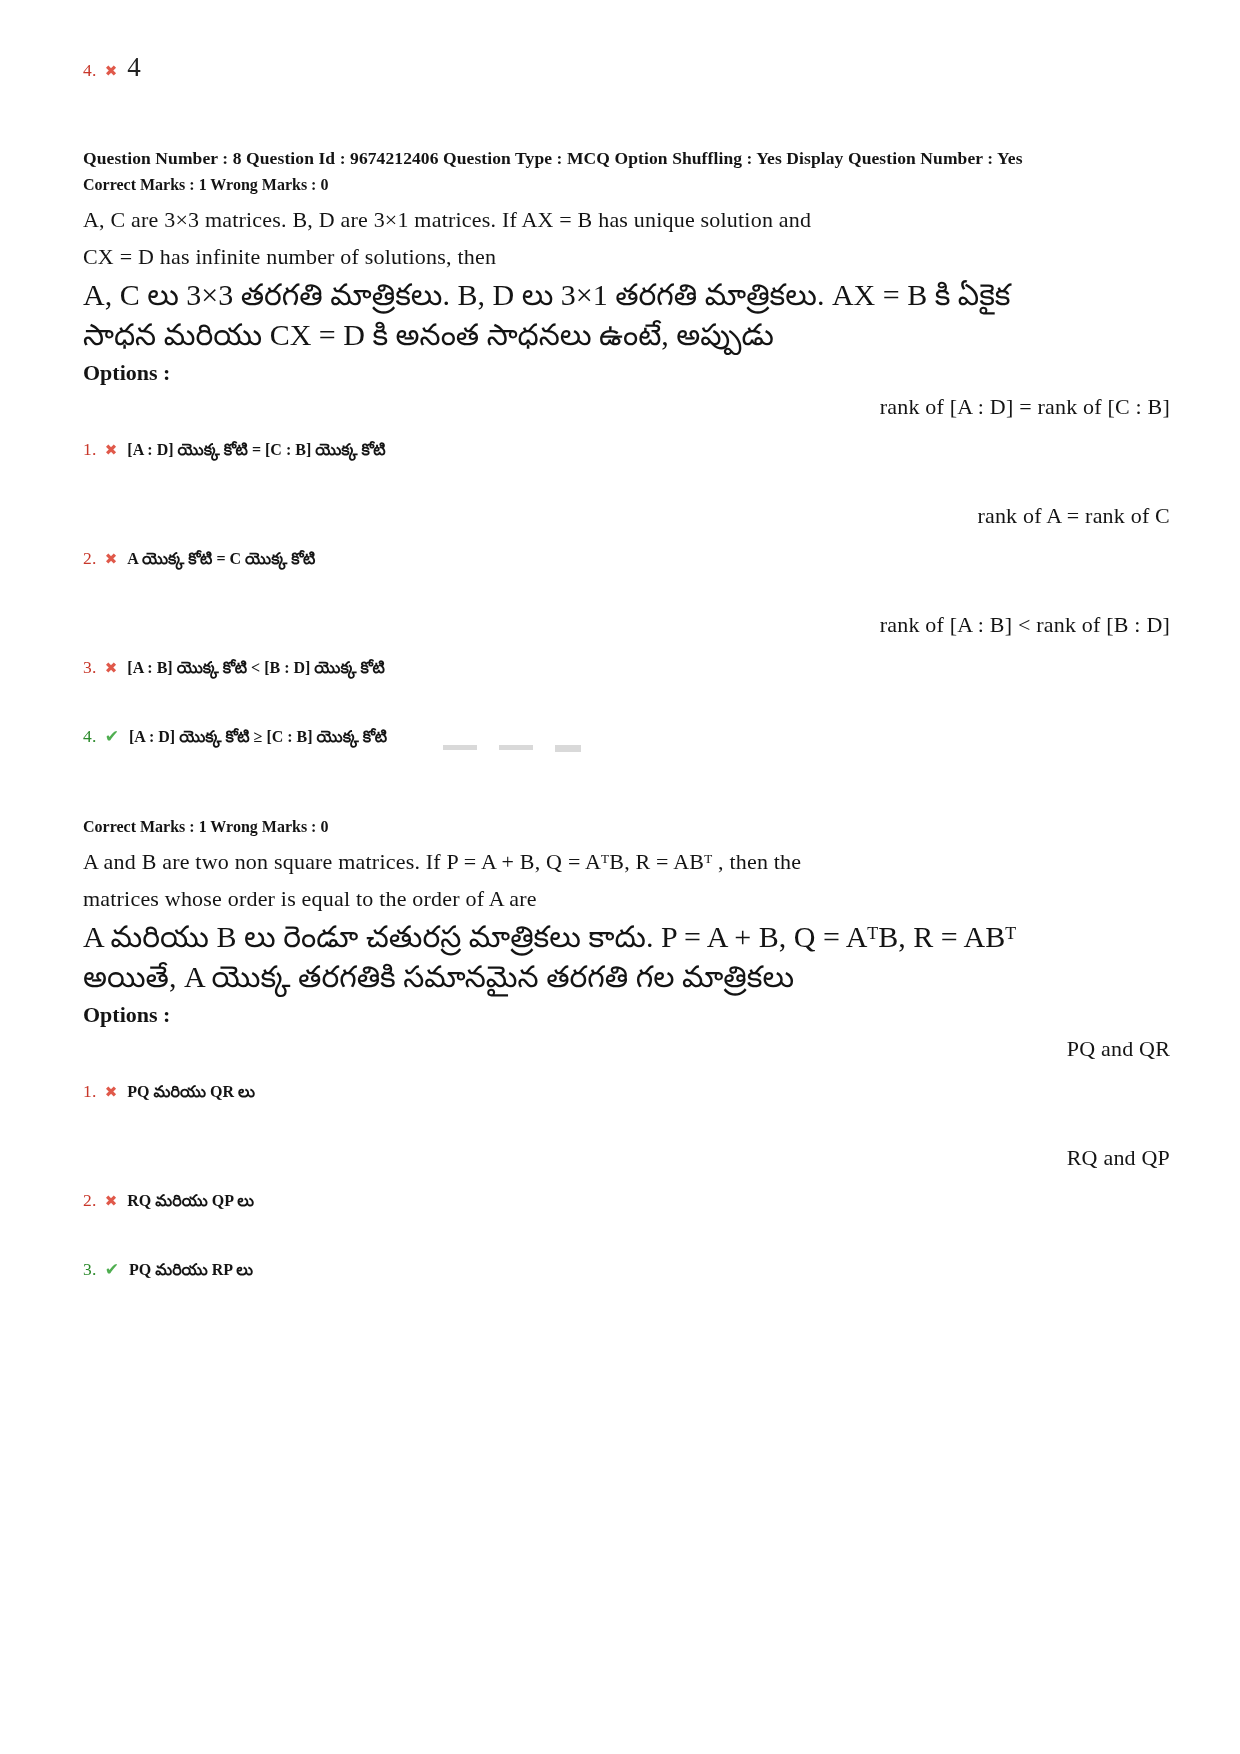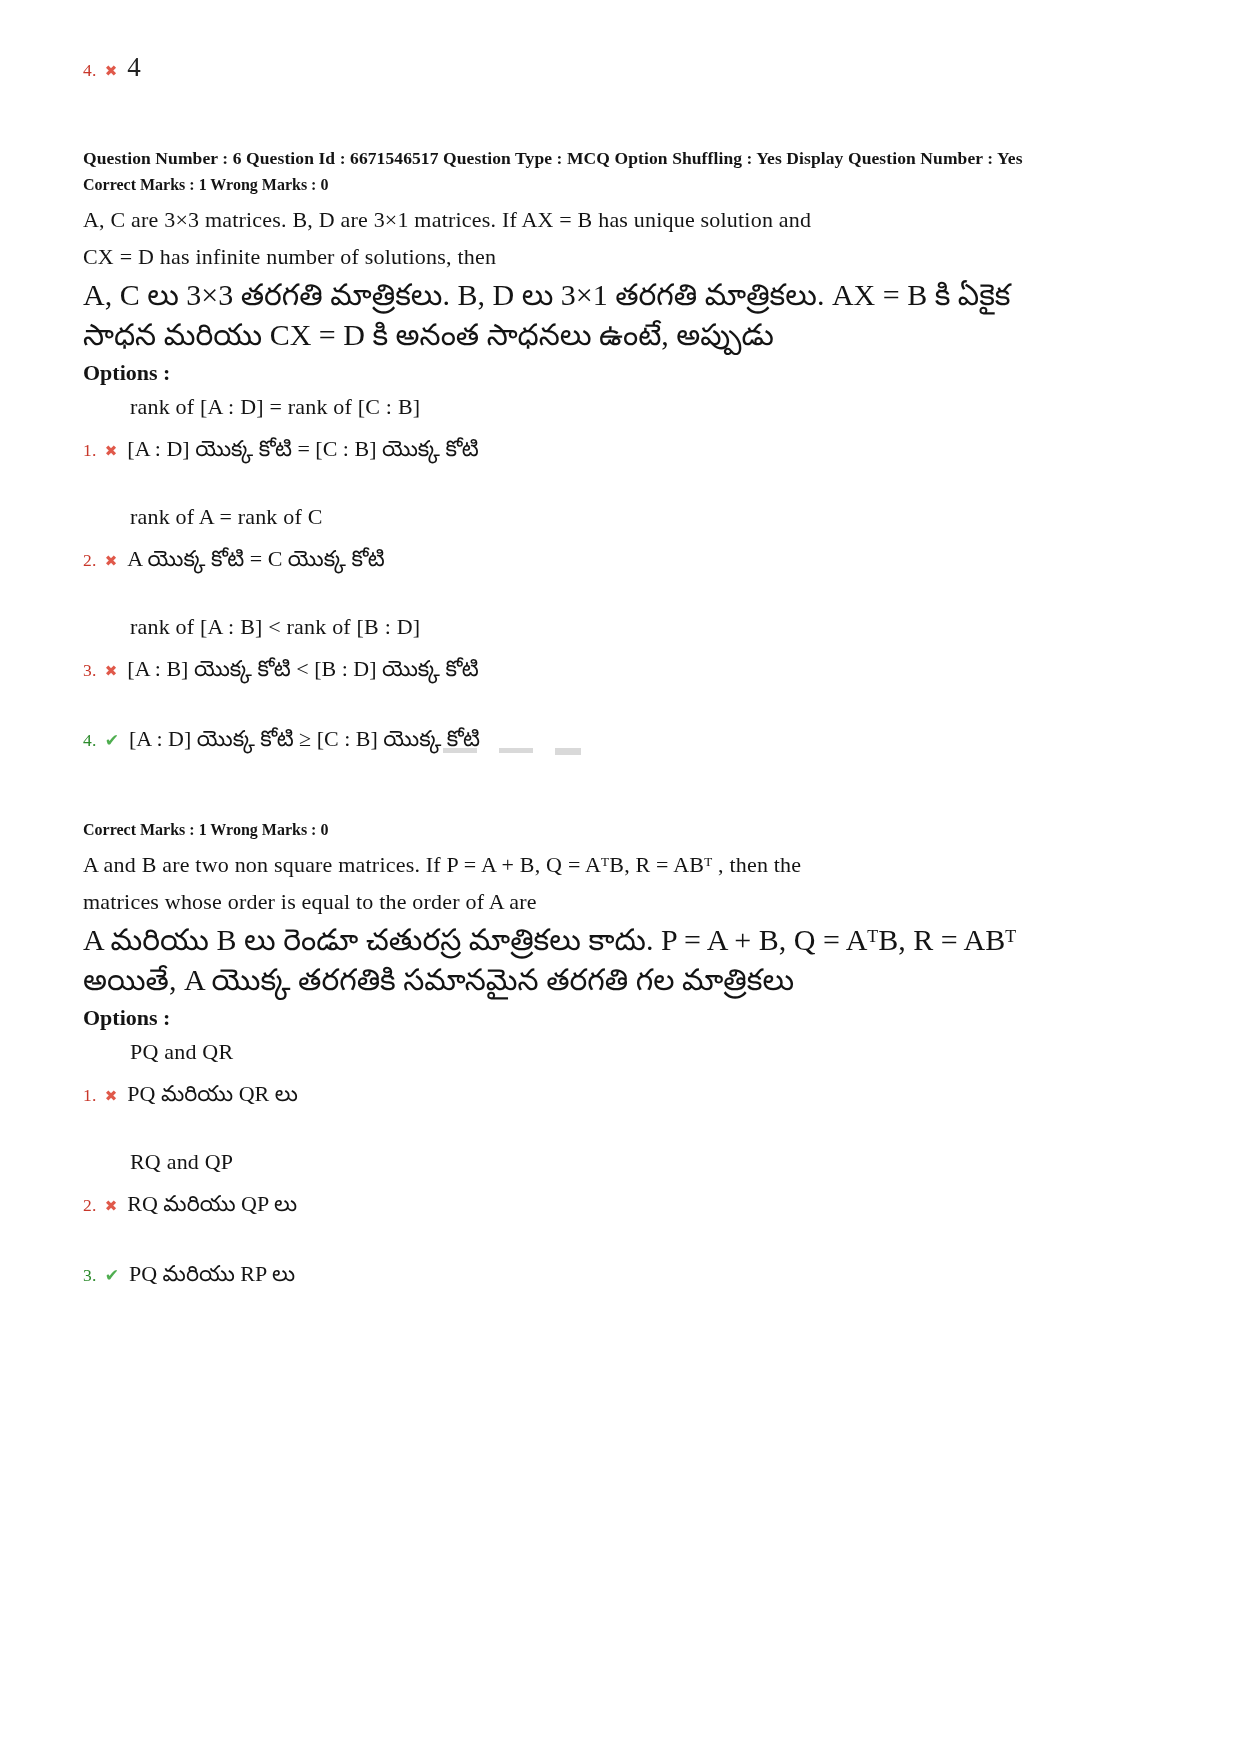--- a/index.html
+++ b/index.html
@@ -27,41 +27,41 @@
   .q-header{
     font-weight:bold;font-size:17.5px;line-height:23px;
     width:965px;letter-spacing:.1px;margin-bottom:3px;
   }
   .q-marks{font-weight:bold;font-size:16px;line-height:24px;margin-bottom:4px;}
   .body-en{font-size:22px;line-height:37px;letter-spacing:.2px;}
   .body-te{font-size:30px;line-height:40px;}
   .options-label{font-weight:bold;font-size:22px;line-height:28px;margin-top:4px;}
 
   .option{margin:0 0 24px 0;}
-  .option .en{margin-left:47px;font-size:22px;line-height:40px;letter-spacing:.2px;}
+  .option .en{margin-left:47px;font-size:22px;line-height:40px;letter-spacing:.2px;text-align:right;}
   .option .te-row{display:flex;align-items:baseline;line-height:44px;}
-  .option .te{font-size:22px;color:#141414;}
+  .option .te{font-size:16px;color:#141414;font-weight:bold;}
   .q6-gap{height:38px;}
   .artifact{position:relative;height:8px;margin-top:-14px;margin-left:360px;width:200px;}
   .artifact .d{display:inline-block;height:5px;background:#d9d9d9;margin-right:22px;vertical-align:top;}
   .d1{width:34px;} .d2{width:34px;} .d3{width:26px;height:7px !important;}
 </style>
 </head>
 <body>
 
 <div class="page">
 
   <div class="frag-row">
     <span class="opt-num wrong">4.</span>
     <span class="mark wrong">✖</span>
     <span class="frag-val">4</span>
   </div>
 
   <div class="q-block">
-    <div class="q-header">Question Number : 6 Question Id : 6671546517 Question Type : MCQ Option Shuffling : Yes Display Question Number : Yes</div>
+    <div class="q-header">Question Number : 8 Question Id : 9674212406 Question Type : MCQ Option Shuffling : Yes Display Question Number : Yes</div>
     <div class="q-marks">Correct Marks : 1 Wrong Marks : 0</div>
 
     <div class="body-en">A, C are 3×3 matrices. B, D are 3×1 matrices. If AX = B has unique solution and</div>
     <div class="body-en">CX = D has infinite number of solutions, then</div>
     <div class="body-te">A, C లు 3×3 తరగతి మాత్రికలు. B, D లు 3×1 తరగతి మాత్రికలు. AX = B కి ఏకైక</div>
     <div class="body-te">సాధన మరియు CX = D కి అనంత సాధనలు ఉంటే, అప్పుడు</div>
 
     <div class="options-label">Options :</div>
 
     <div class="option">

